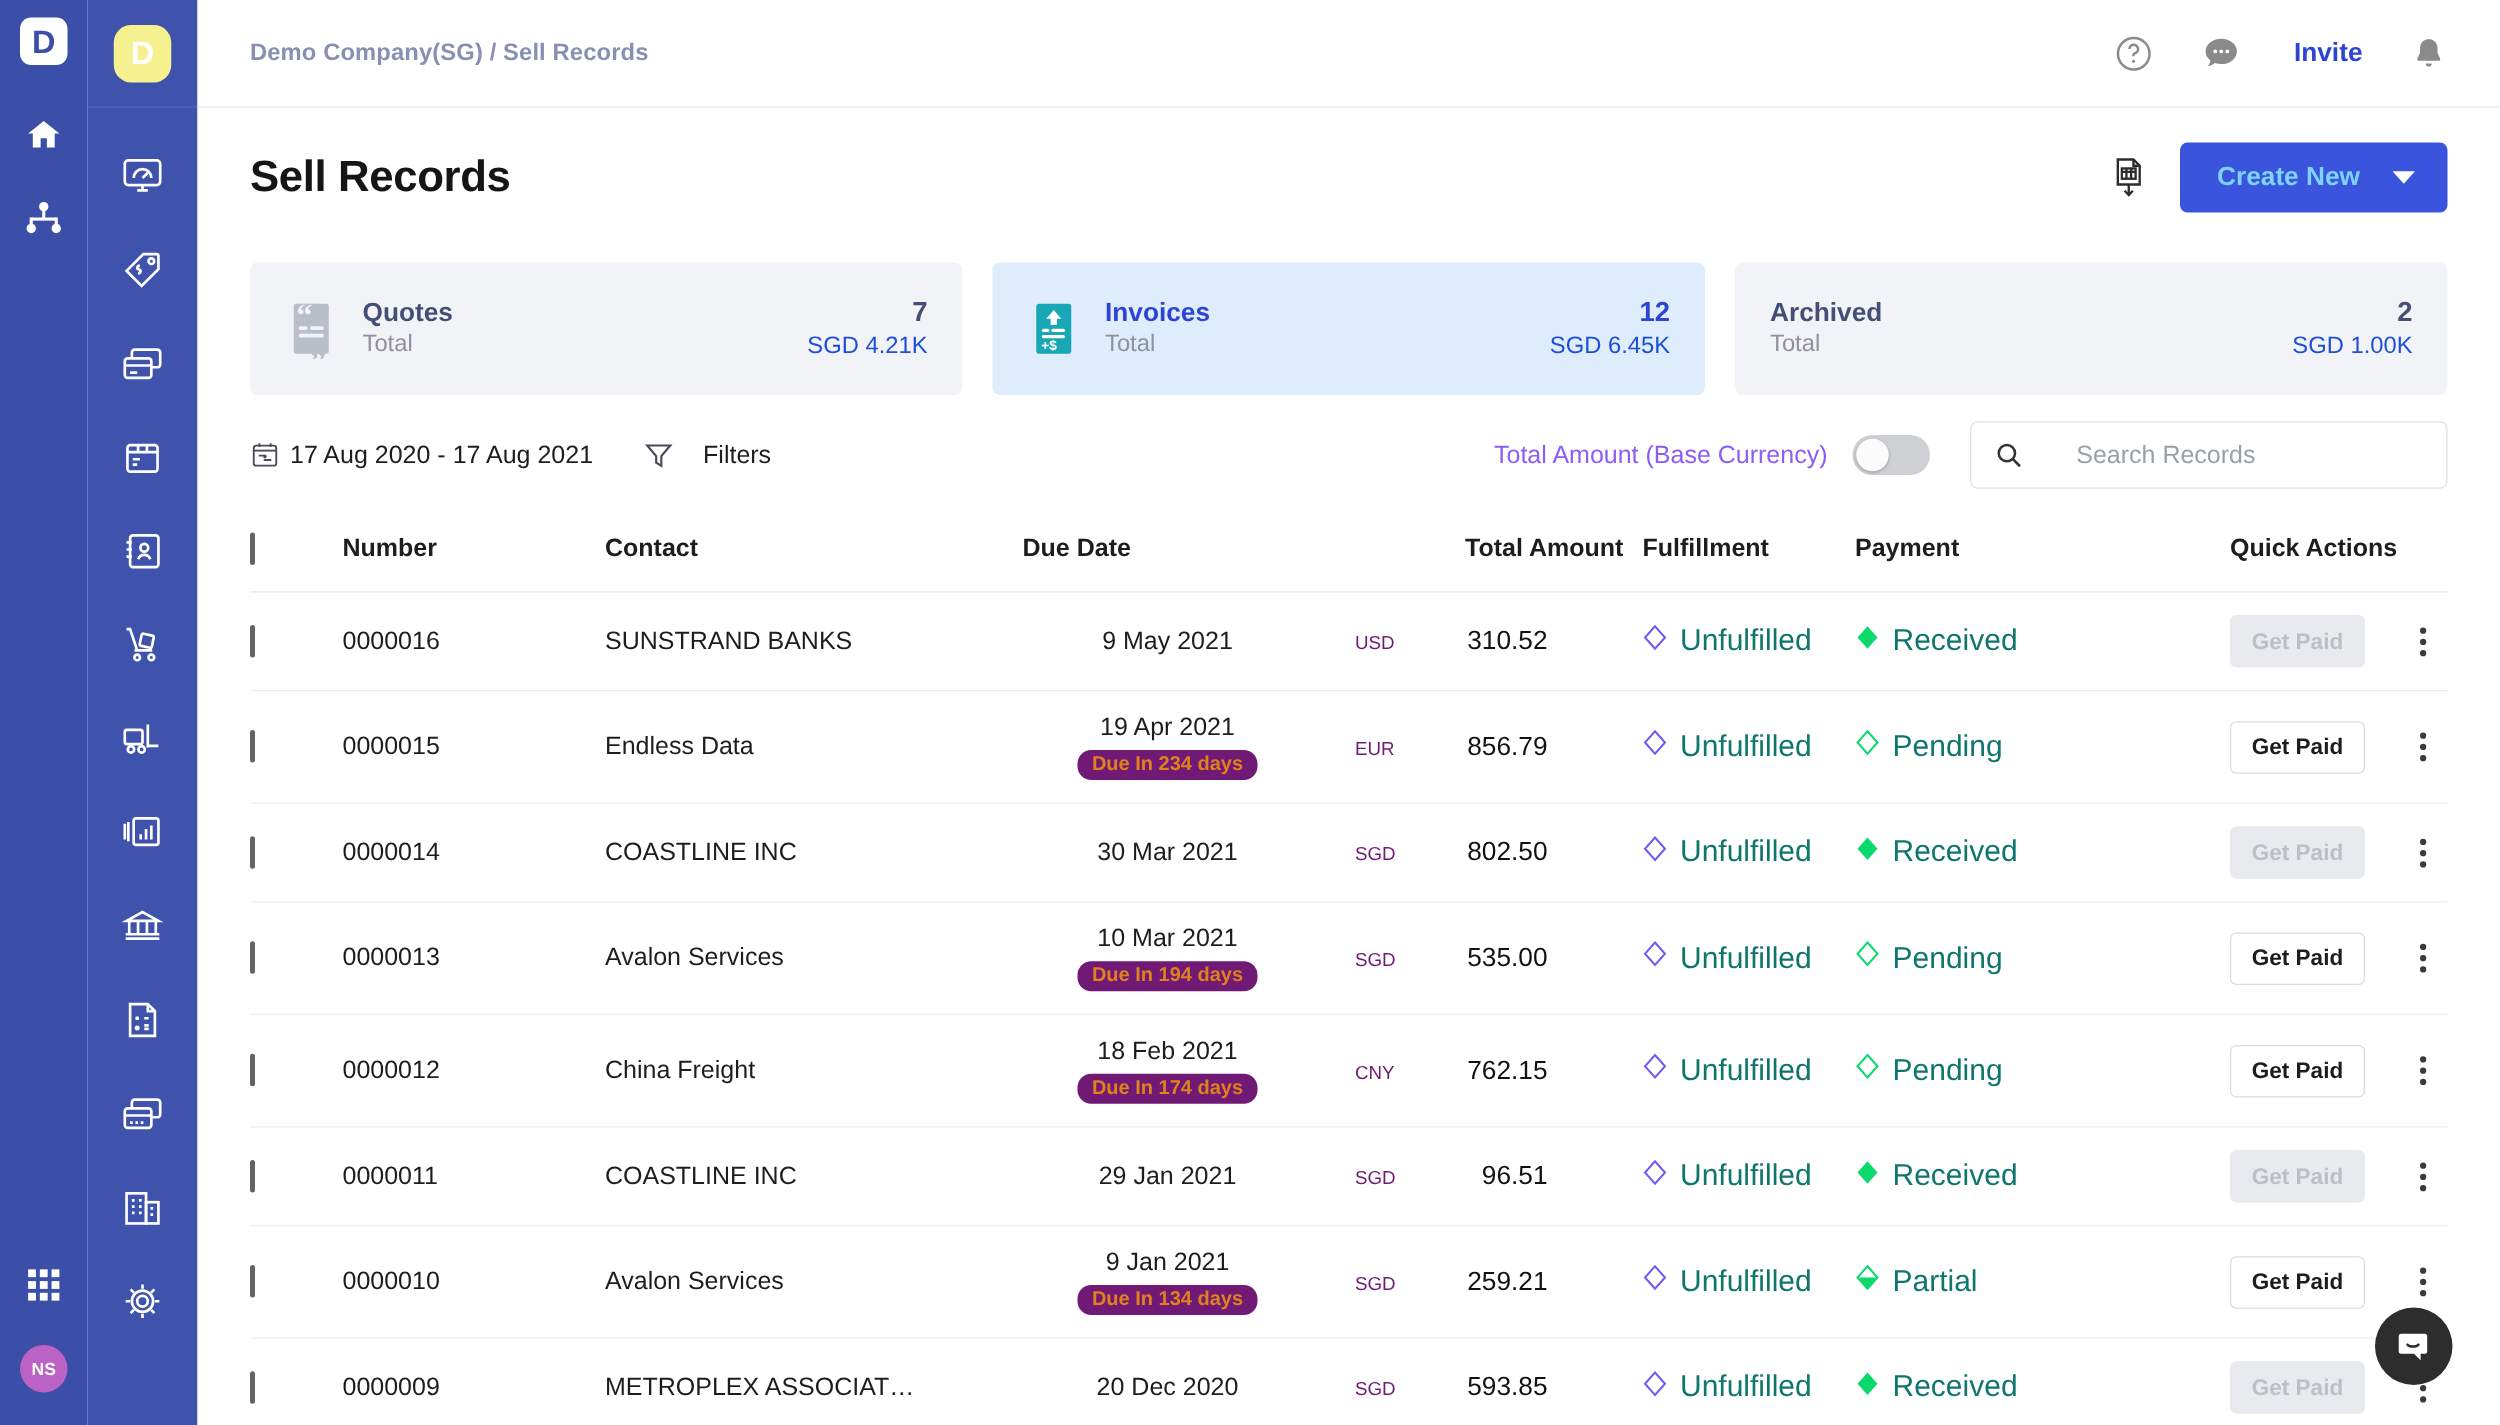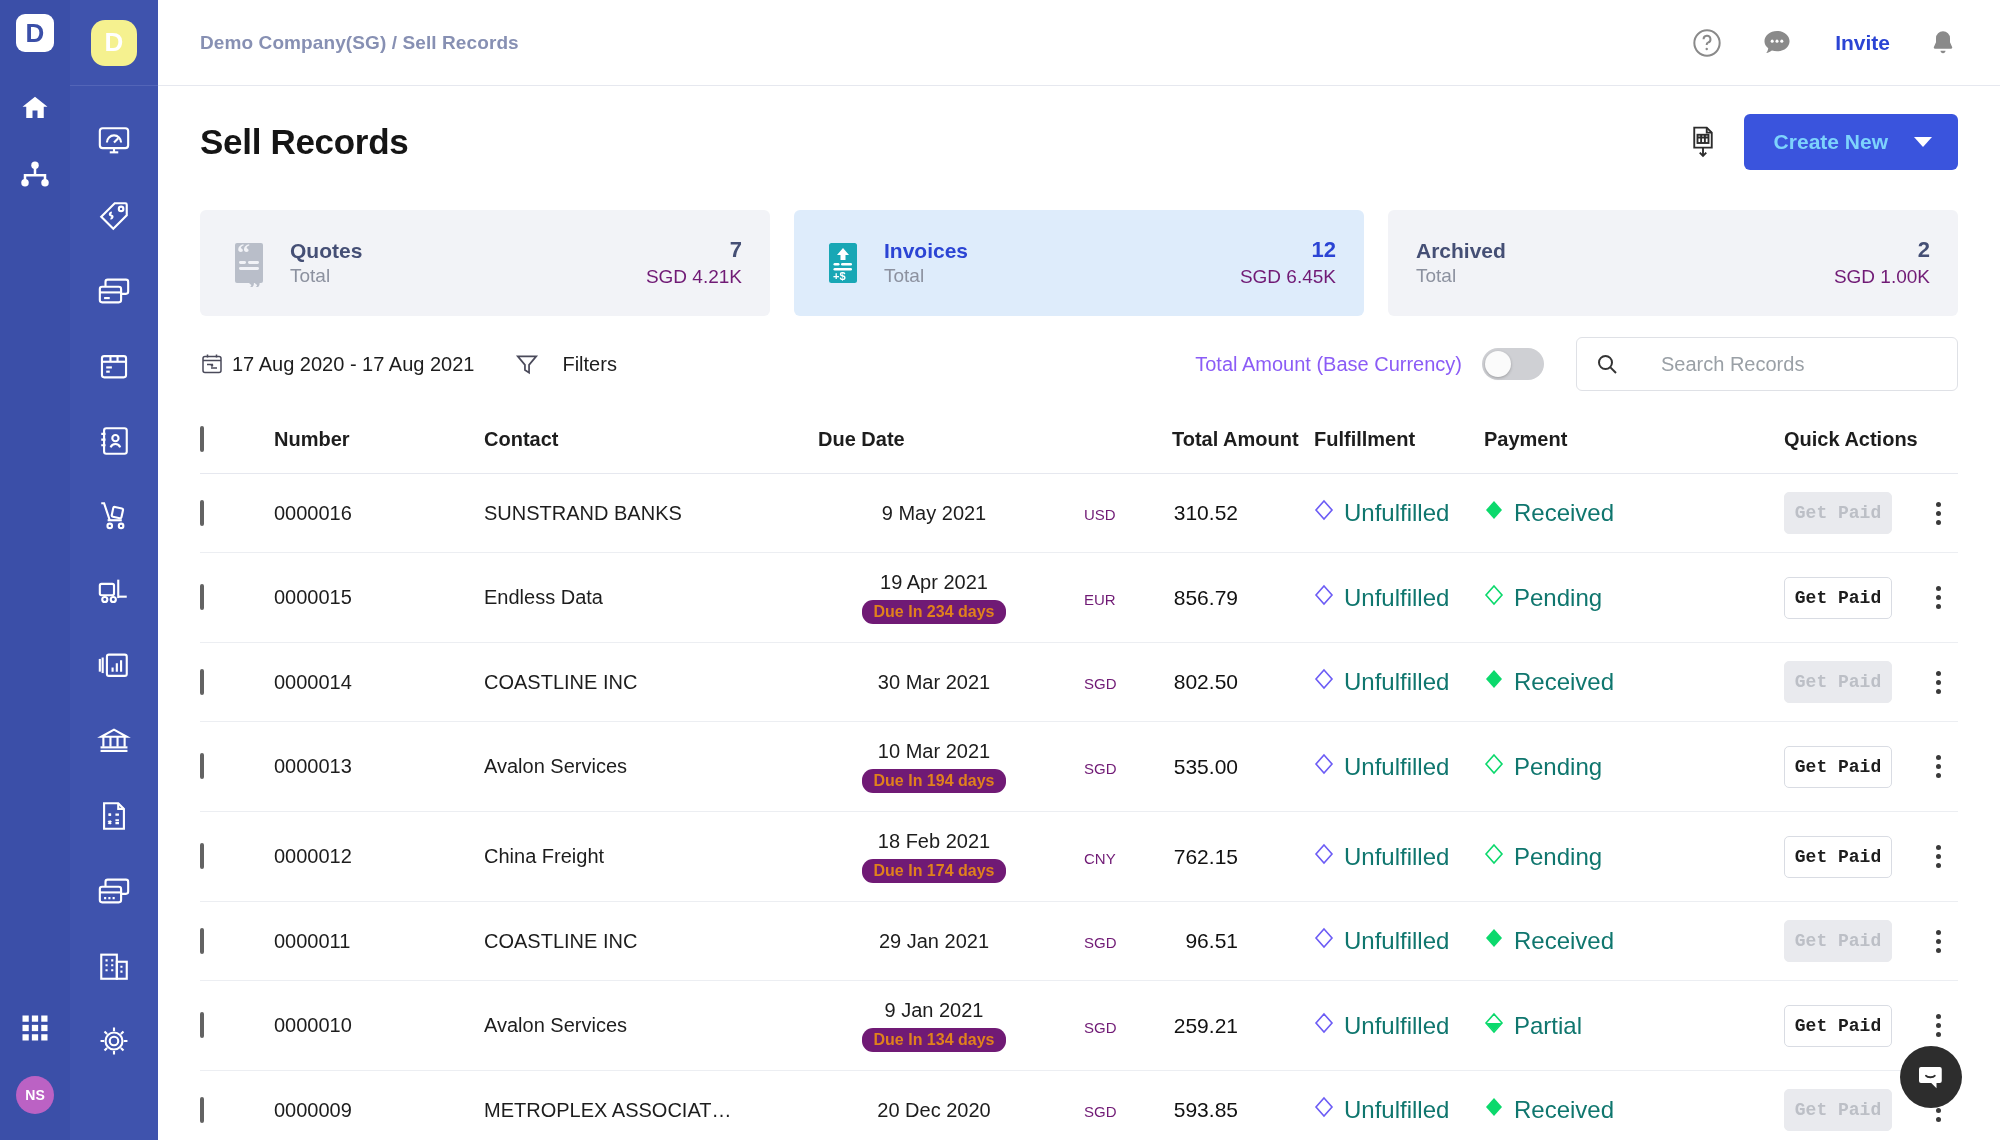--- a/index.html
+++ b/index.html
@@ -105,21 +105,21 @@
   .card .ctext { display: flex; flex-direction: column; }
   .card .clabel { font-size: 21px; font-weight: bold; color: #454f75;
                   line-height: 1.3; }
   .card.active .clabel { color: #2b44d4; }
   .card .csub { font-size: 19px; color: #8c919f; line-height: 1.3; }
   .card .grow { flex: 1; }
   .card .cright { text-align: right; display: flex; flex-direction: column; }
   .card .ccount { font-size: 22px; font-weight: bold; color: #454f75;
                   line-height: 1.3; }
   .card.active .ccount { color: #2b44d4; }
-  .card .camount { font-size: 19px; color: #701a75; line-height: 1.3; }
+  .card .camount { font-size: 19px; color: #1d4ed8; line-height: 1.3; }
 
   
   .filterbar { display: flex; align-items: center; height: 96px; }
   .daterange { display: flex; align-items: center; font-size: 20px;
                color: #1d1d1d; }
   .daterange .cal { margin-right: 8px; display: flex; }
   .filters { display: flex; align-items: center; margin-left: 40px;
              font-size: 20px; color: #1d1d1d; }
   .filters .funnel { margin-right: 22px; display: flex; }
   .filterbar .grow { flex: 1; }
@@ -179,21 +179,21 @@
   .cur { font-size: 15px; color: #701a75; width: 46px; flex: 0 0 46px; }
   .amt { font-size: 21px; color: #111; font-weight: normal;
          width: 108px; text-align: right; }
 
   .status { display: flex; align-items: center; gap: 10px;
             font-size: 24px; color: #0f766e; white-space: nowrap; }
 
   .actions-cell { display: flex; align-items: center; }
   .btn-paid {
     width: 108px; height: 42px; border-radius: 5px; font-size: 18px;
-    font-weight: bold; font-family: Liberation Mono, monospace;
+    font-weight: bold; font-family: Liberation Sans, sans-serif;
     background: #ffffff; color: #1d1d1d; border: 1px solid #d9dce3;
   }
   .btn-paid.disabled { background: #e9eaee; color: #bcbfc6;
                        border-color: #e9eaee; }
   .kebab { margin-left: 44px; display: flex; flex-direction: column;
            gap: 4px; align-items: center; }
   .kebab i { width: 5px; height: 5px; border-radius: 50%;
              background: #3a3a3a; display: block; }
 
   .chat-fab {

